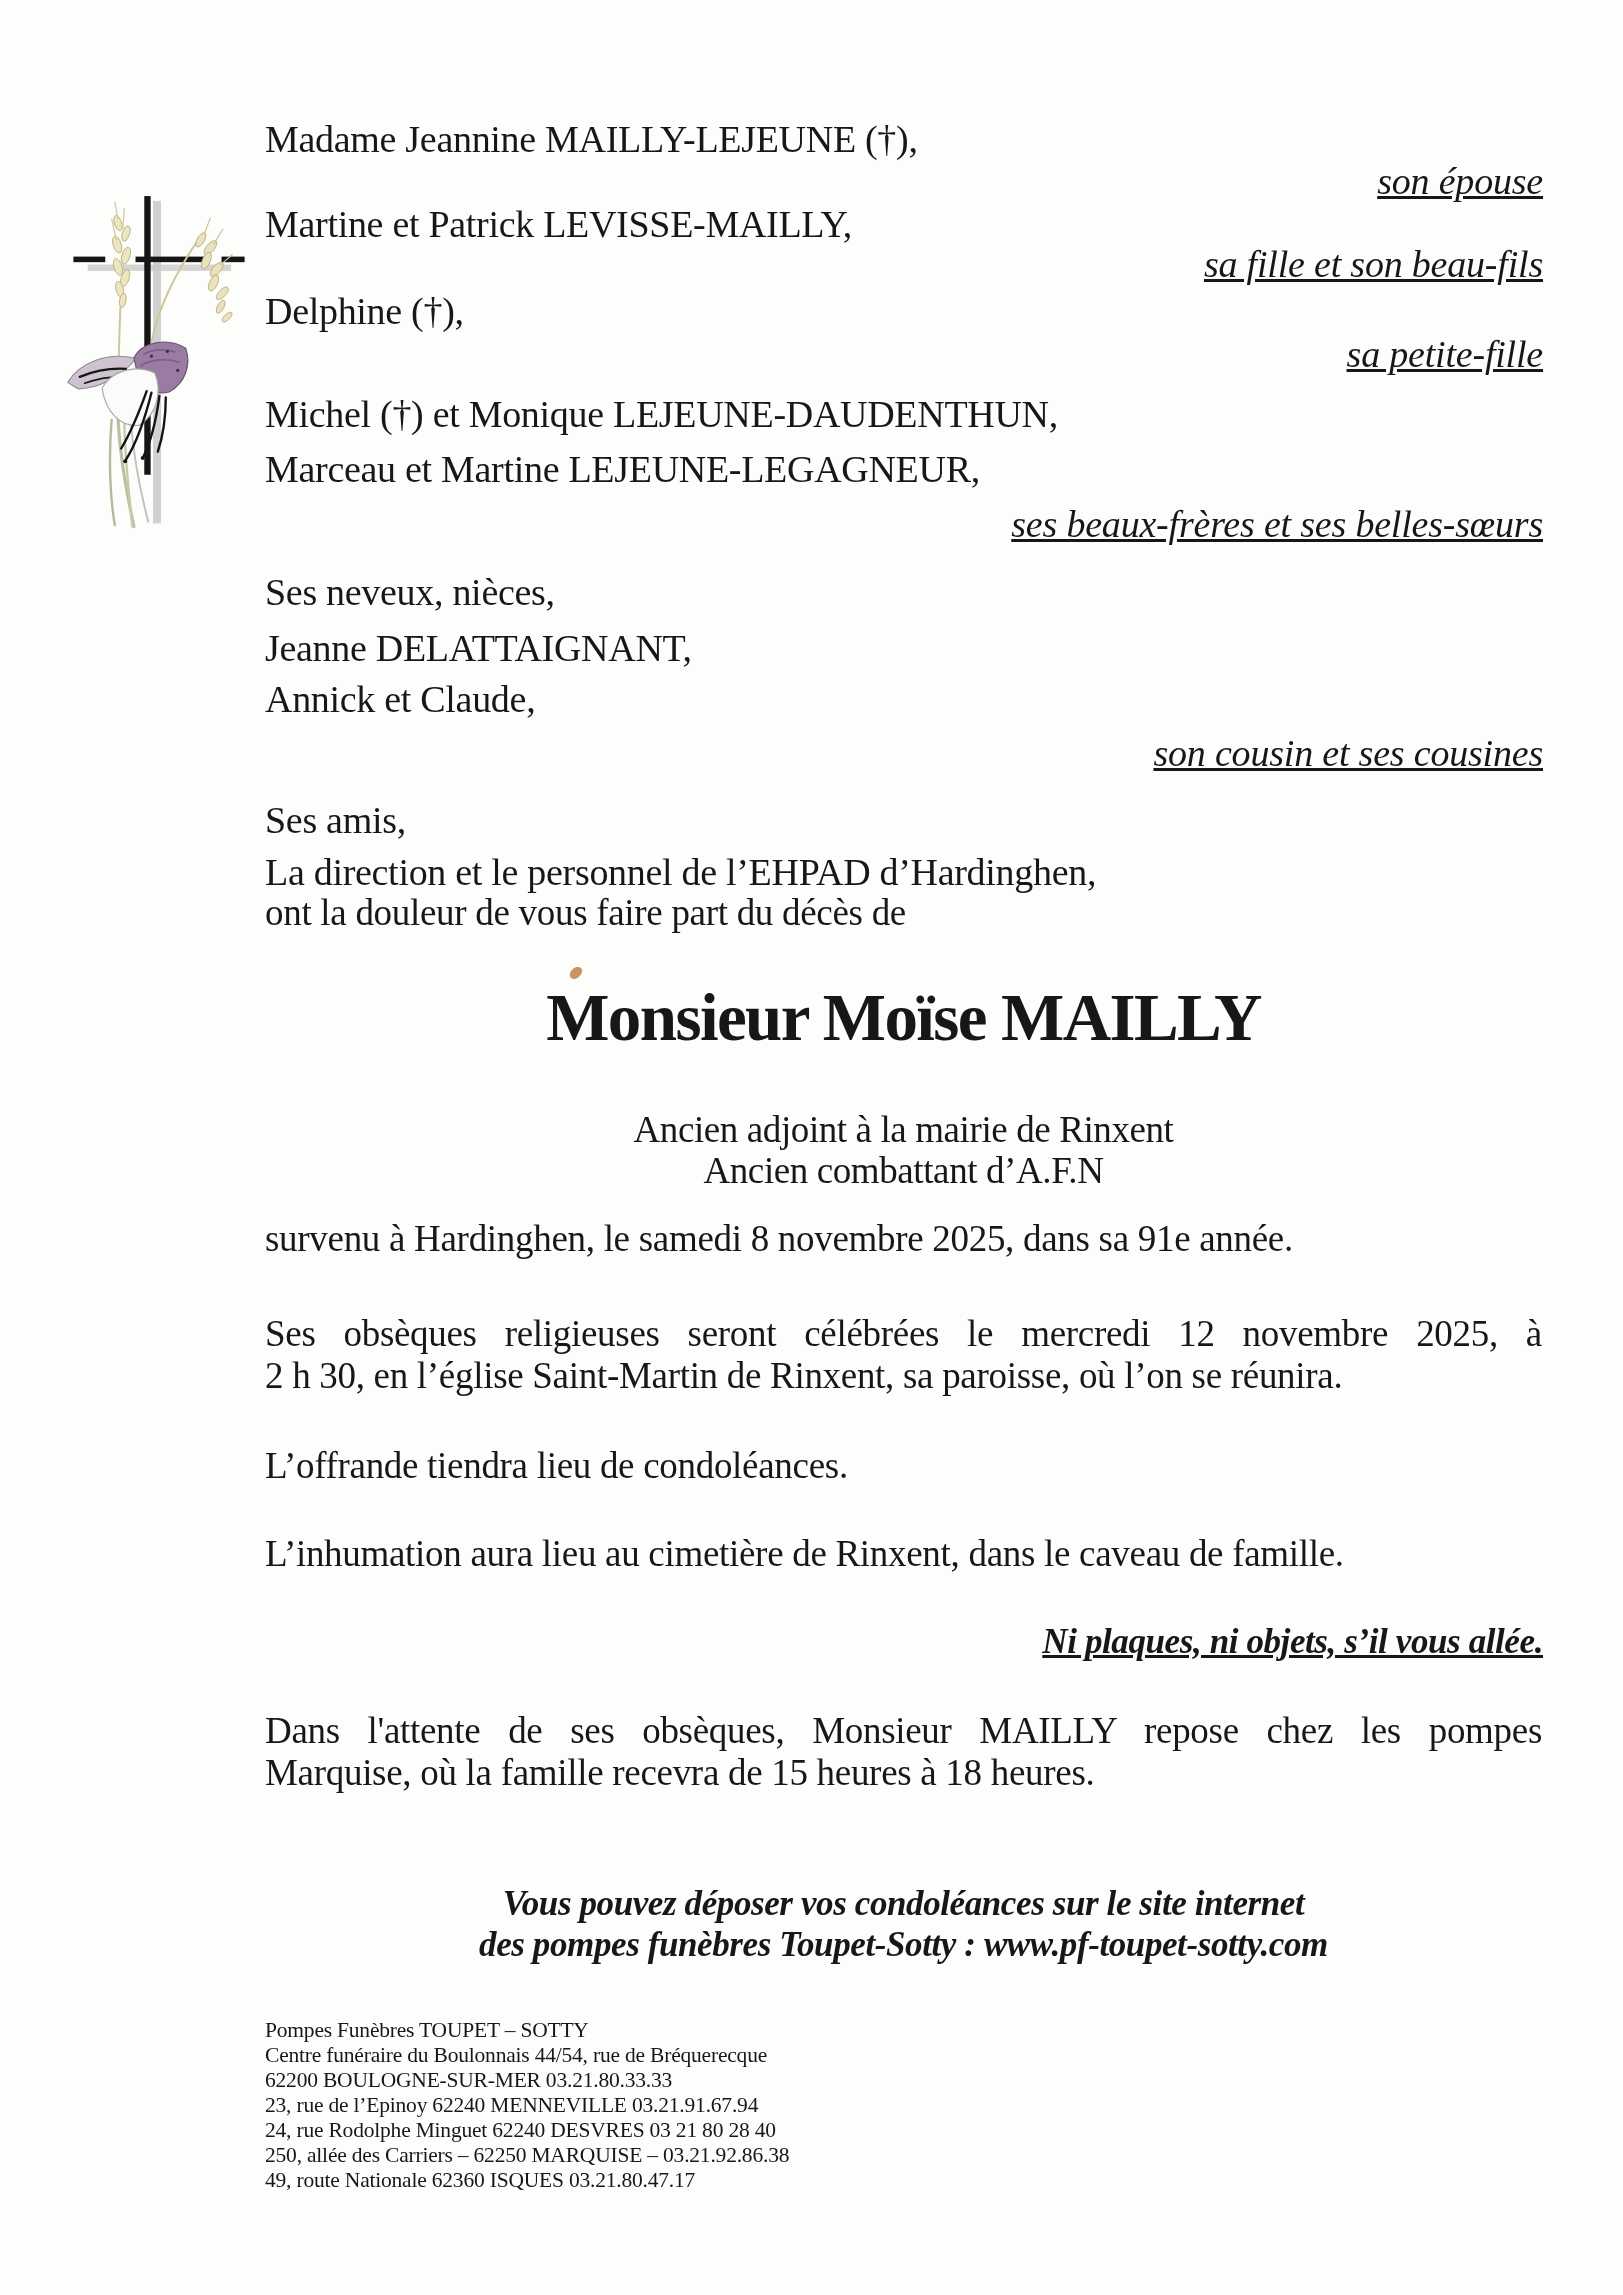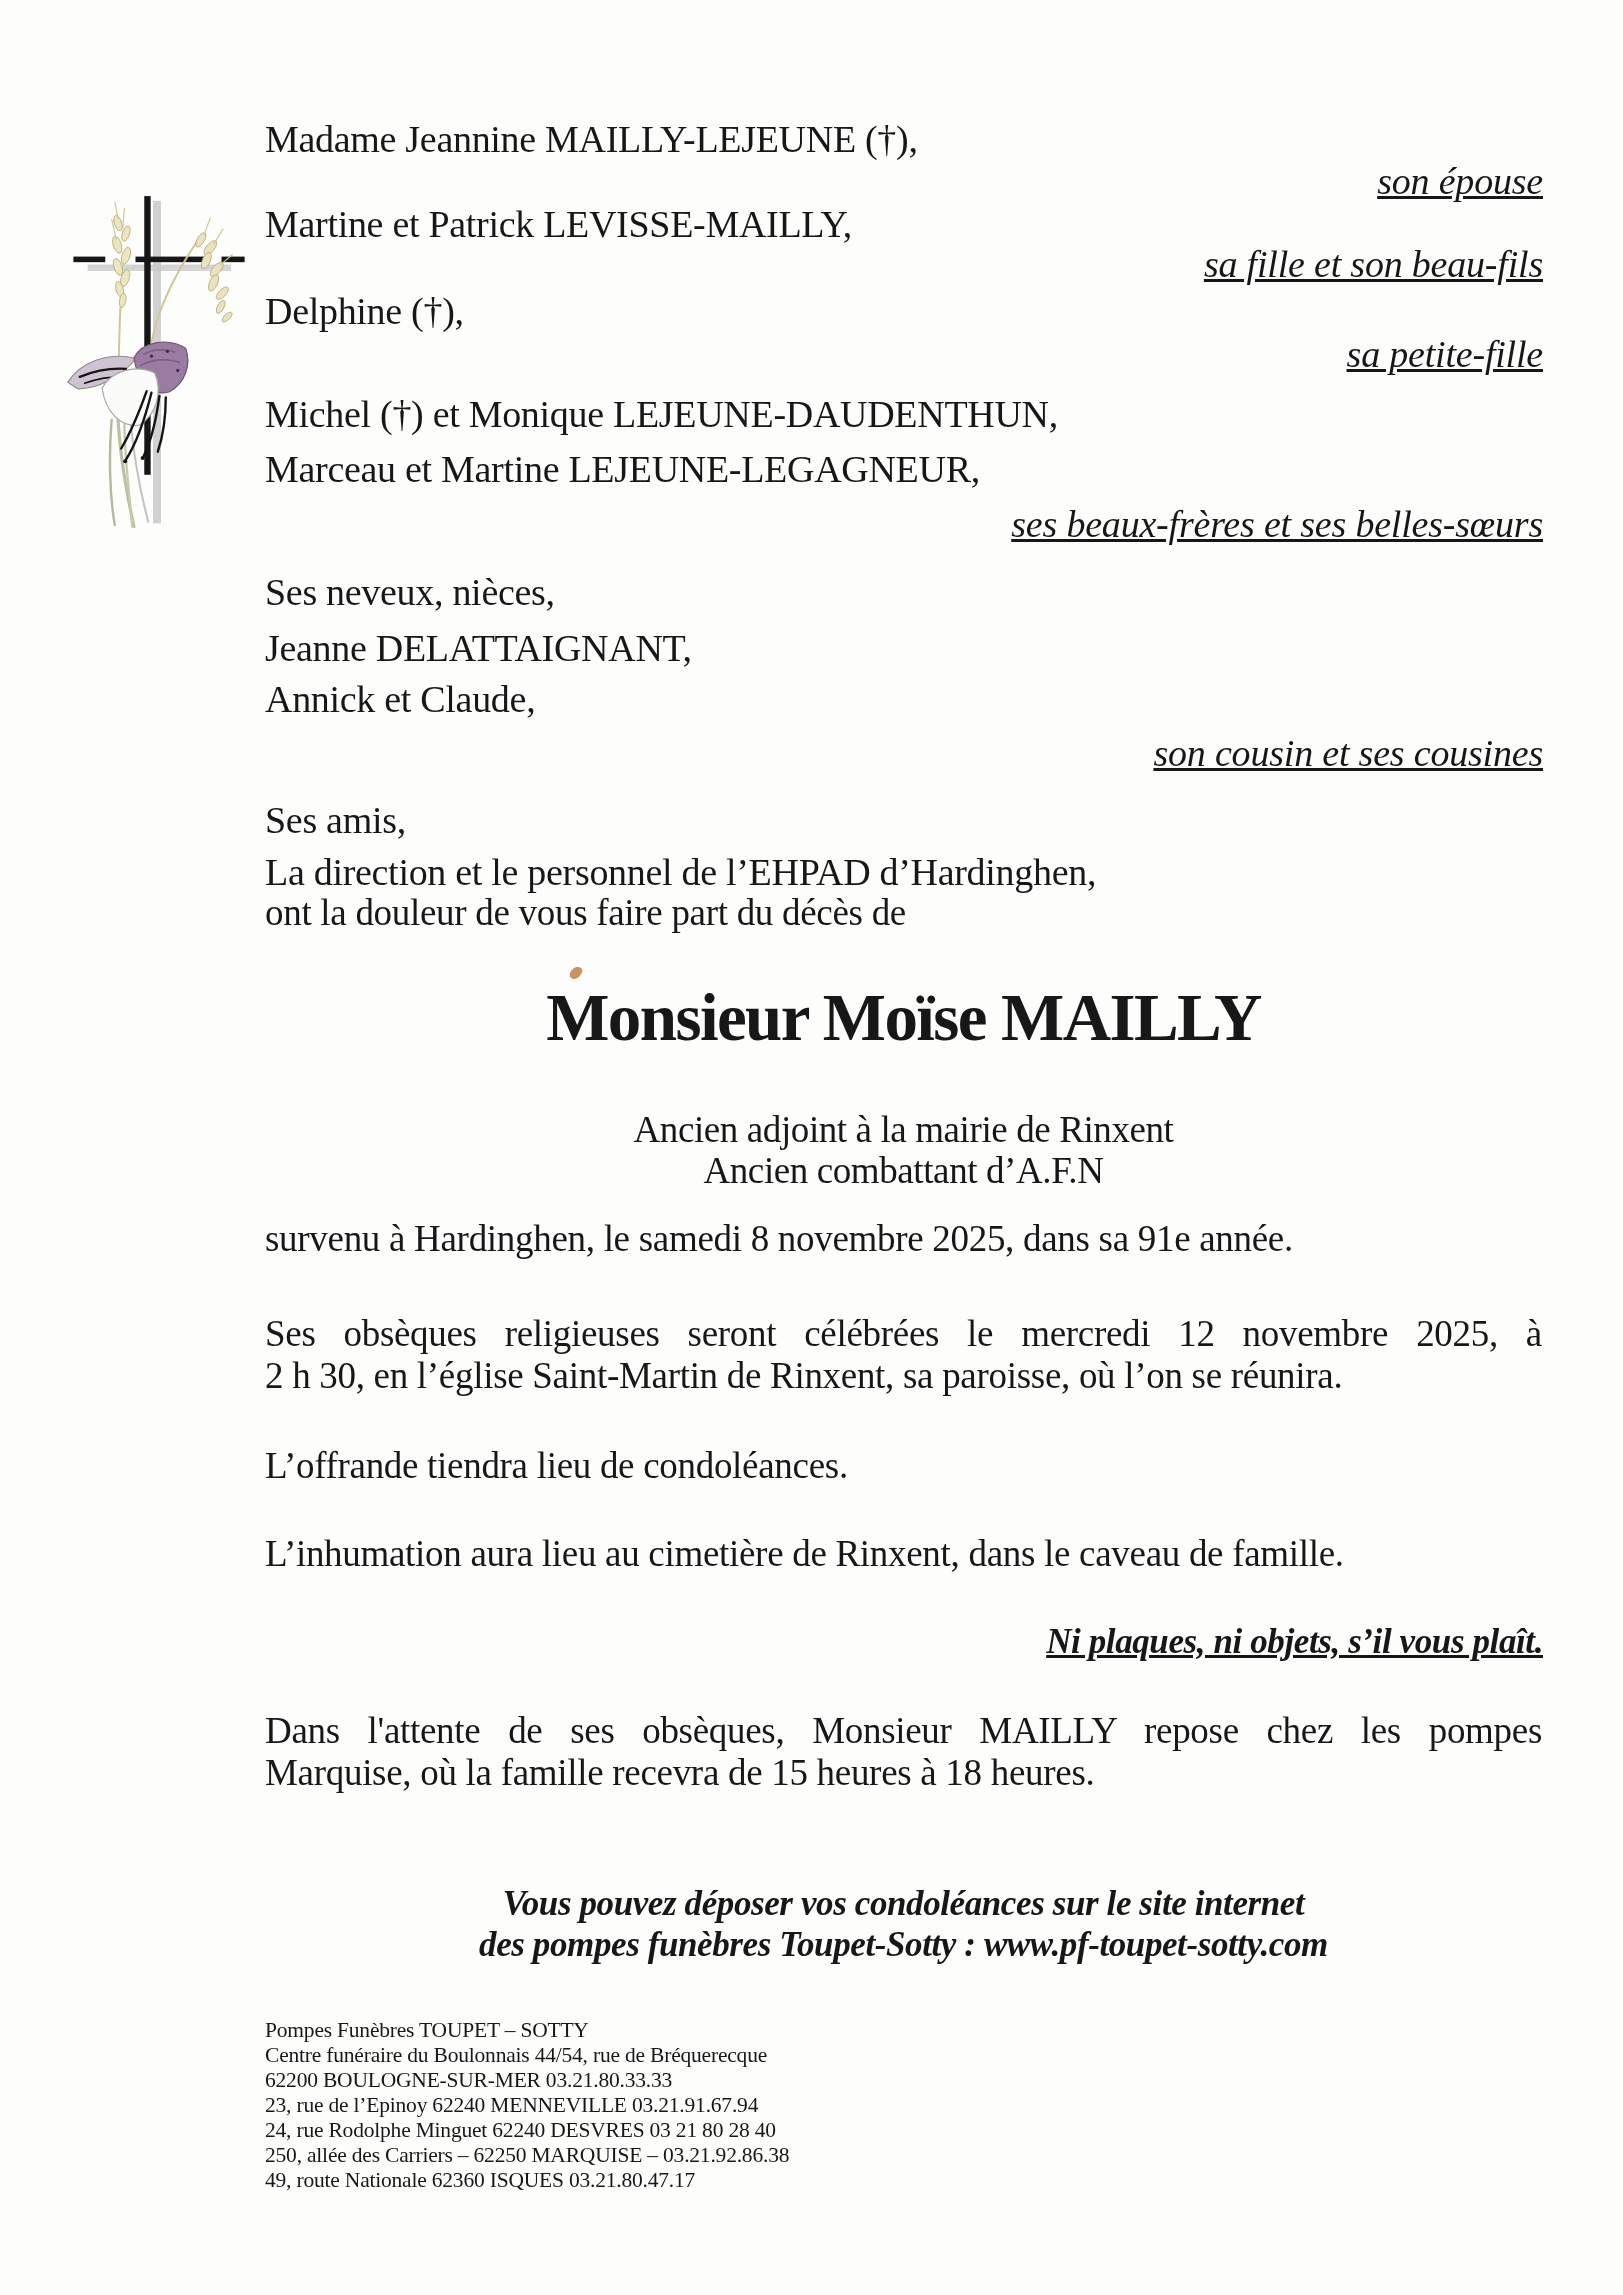--- a/index.html
+++ b/index.html
@@ -129,21 +129,21 @@
   <div class="line col-left body-txt" style="top:1217px">survenu à Hardinghen, le samedi 8 novembre 2025, dans sa 91e année.</div>
 
   <div class="para" style="top:1313px">
     <div class="jline">Ses obsèques religieuses seront célébrées le mercredi 12 novembre 2025, à</div>
     <div>2 h 30, en l’église Saint-Martin de Rinxent, sa paroisse, où l’on se réunira.</div>
   </div>
 
   <div class="line col-left body-txt" style="top:1444px">L’offrande tiendra lieu de condoléances.</div>
   <div class="line col-left body-txt" style="top:1532px">L’inhumation aura lieu au cimetière de Rinxent, dans le caveau de famille.</div>
 
-  <div class="line col-right notice" style="top:1622px">Ni plaques, ni objets, s’il vous plaît.</div>
+  <div class="line col-right notice" style="top:1622px">Ni plaques, ni objets, s’il vous allée.</div>
 
   <div class="para" style="top:1710px">
     <div class="jline">Dans l'attente de ses obsèques, Monsieur MAILLY repose chez les pompes</div>
     <div>Marquise, où la famille recevra de 15 heures à 18 heures.</div>
   </div>
 
   <div class="line col-block center condolences" style="top:1883px">
     <div>Vous pouvez déposer vos condoléances sur le site internet</div>
     <div>des pompes funèbres Toupet-Sotty : www.pf-toupet-sotty.com</div>
   </div>

